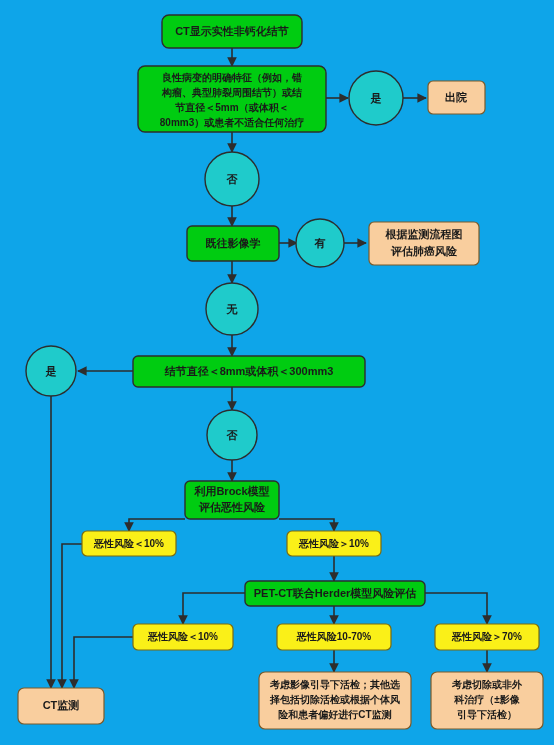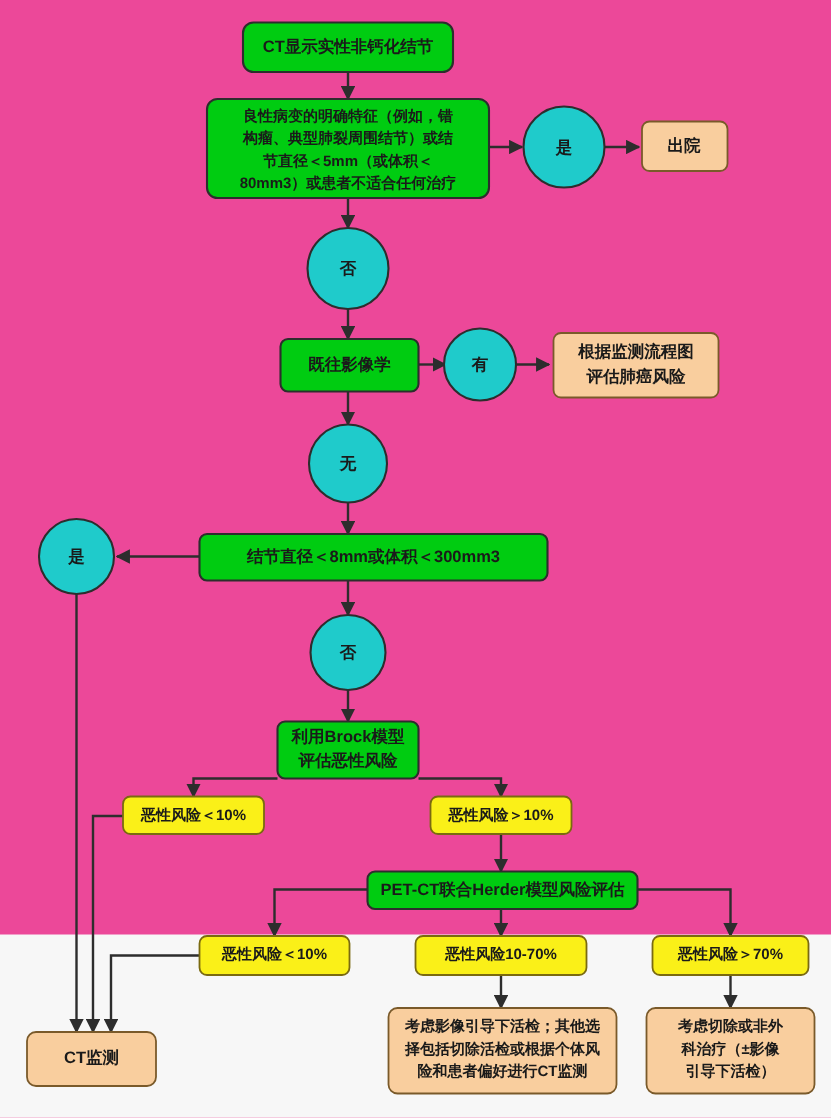--- a/index.html
+++ b/index.html
@@ -9,22 +9,22 @@
   }
   body {
     width: 554px;
     height: 745px;
     overflow: hidden;
     font-family: "Liberation Sans", "DejaVu Sans", sans-serif;
   }
   #chart-root {
     position: relative;
     width: 554px;
-    height: 623px;
-    background: #ec4899;
+    height: 745px;
+    background: #0ea5e9;
   }
   svg.flow {
     position: absolute;
     top: 0; left: 0;
     width: 554px;
     height: 745px;
   }
   .node-text {
     font-family: "Liberation Sans", "DejaVu Sans", sans-serif;
     font-weight: bold;

